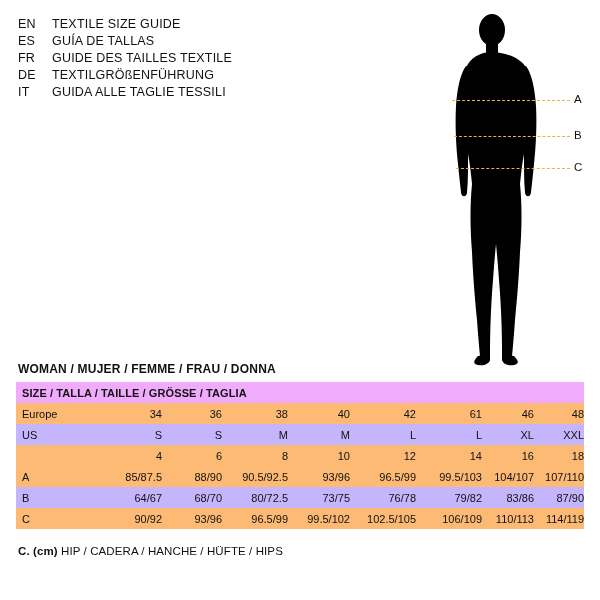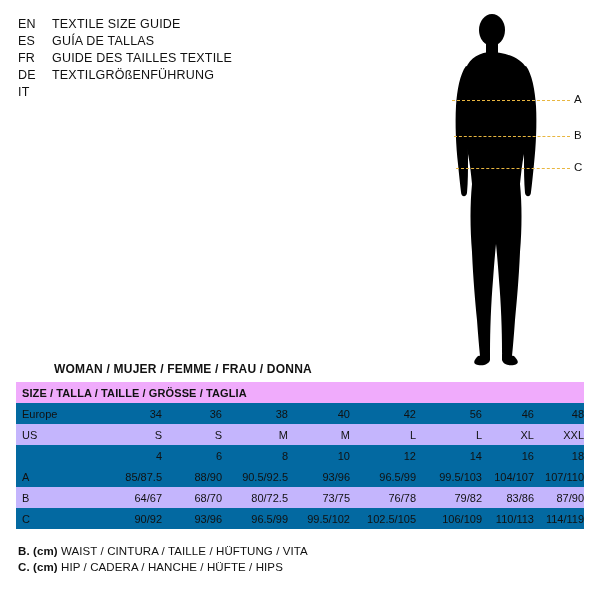--- a/index.html
+++ b/index.html
@@ -71,21 +71,20 @@
 
   
   .section-title {
     position: absolute;
     left: 18px;
     top: 362px;
     font-size: 12px;
     font-weight: bold;
     letter-spacing: 0.2px;
     color: #111;
-    margin-left: 36px;
   }
 
   
   .table-wrap {
     position: absolute;
     left: 16px;
     top: 382px;
     width: 568px;
   }
   table.size-table {
@@ -99,21 +98,21 @@
     height: 17px;
     vertical-align: middle;
   }
   .row-head td {
     background: #f0abfc;
     font-weight: bold;
     font-size: 11px;
     letter-spacing: 0.1px;
   }
   .row-shade td {
-    background: #0369a1;
+    background: #fdba74;
   }
   .row-plain td {
     background: #c4b5fd;
   }
   .col-label {
     width: 86px;
     padding-left: 6px !important;
     text-align: left;
   }
   .cell {
@@ -154,20 +153,21 @@
     <div class="lang-row">
       <span class="lang-code">FR</span>
       <span class="lang-text">GUIDE DES TAILLES TEXTILE</span>
     </div>
     <div class="lang-row">
       <span class="lang-code">DE</span>
       <span class="lang-text">TEXTILGRÖßENFÜHRUNG</span>
     </div>
     <div class="lang-row">
       <span class="lang-code">IT</span>
+      <span class="lang-text">GUIDA ALLE TAGLIE TESSILI</span>
     </div>
   </div>
 
   <div class="figure-wrap">
     <svg class="figure-svg" width="160" height="362" viewBox="0 0 160 362">
       <g fill="#000000">
 
         <ellipse cx="62" cy="22" rx="13" ry="16"></ellipse>
 
         <rect x="56" y="34" width="12" height="12"></rect>
@@ -249,21 +249,21 @@
           <td class="col-label" colspan="9">SIZE / TALLA / TAILLE / GRÖSSE / TAGLIA</td>
         </tr>
 
         <tr class="row-shade">
           <td class="col-label">Europe</td>
           <td class="cell">34</td>
           <td class="cell">36</td>
           <td class="cell">38</td>
           <td class="cell">40</td>
           <td class="cell">42</td>
-          <td class="cell">56</td>
+          <td class="cell">61</td>
           <td class="cell">46</td>
           <td class="cell">48</td>
         </tr>
 
         <tr class="row-plain">
           <td class="col-label">US</td>
           <td class="cell">S</td>
           <td class="cell">S</td>
           <td class="cell">M</td>
           <td class="cell">M</td>
@@ -320,22 +320,18 @@
           <td class="cell">106/109</td>
           <td class="cell">110/113</td>
           <td class="cell">114/119</td>
         </tr>
       </tbody>
     </table>
   </div>
 
   <div class="footnotes">
     <div class="footnote">
-      <b>B. (cm)</b>
-      <span>WAIST / CINTURA / TAILLE / HÜFTUNG / VITA</span>
-    </div>
-    <div class="footnote">
       <b>C. (cm)</b>
       <span>HIP / CADERA / HANCHE / HÜFTE / HIPS</span>
     </div>
   </div>
 
 </div>
 
 </body></html>

